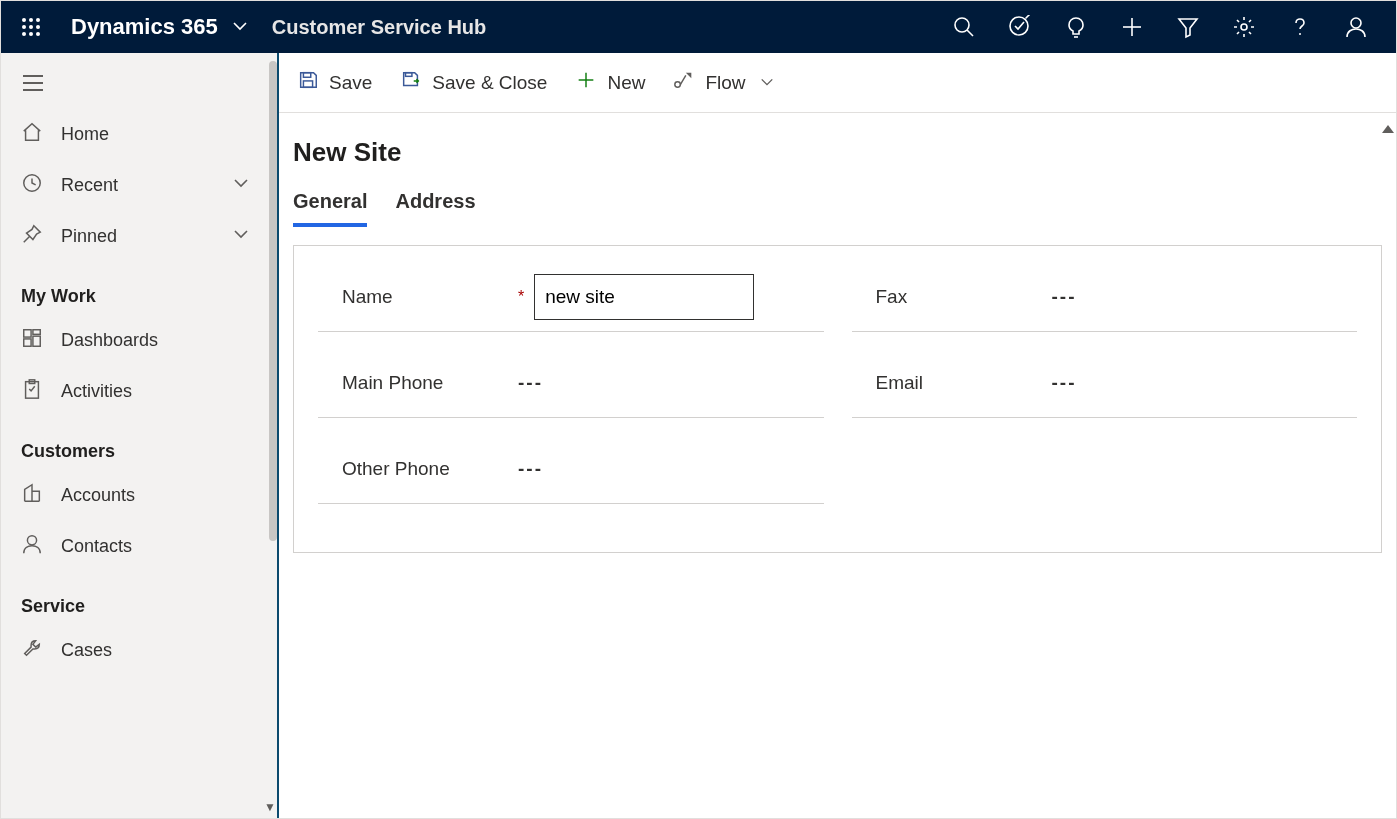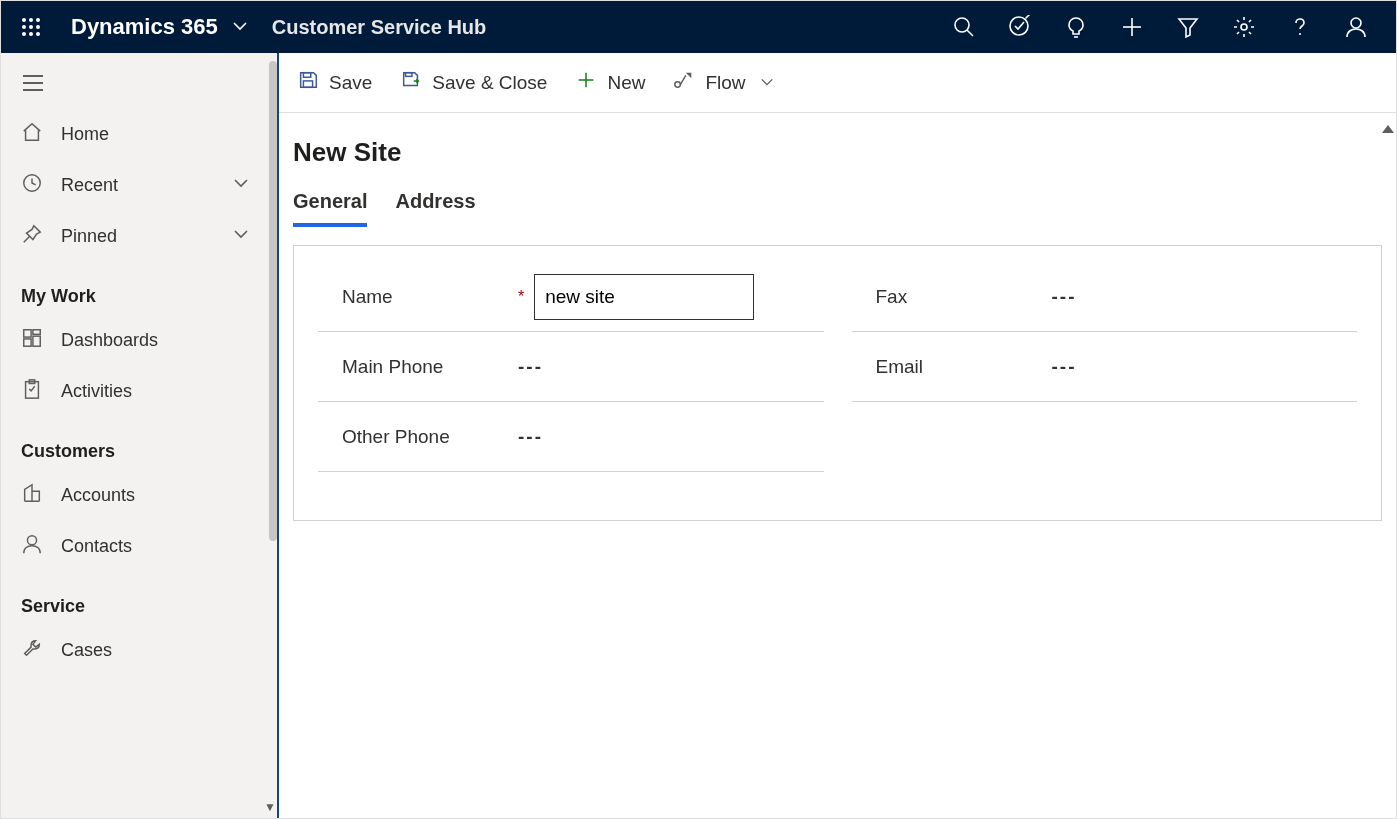--- a/index.html
+++ b/index.html
@@ -38,21 +38,21 @@
   .cmd svg{stroke:#605e5c;fill:none;stroke-width:1.6}
   .cmd.plus svg{stroke:#107c10}
   .cmd .chev{margin-left:4px}
 
   .content{padding:24px 14px;overflow:auto}
   .page-title{font-size:26px;font-weight:700;margin-bottom:22px;color:#201f1e}
   .tabs{display:flex;gap:28px;font-size:20px;color:#323130;border-bottom:0;margin-bottom:18px}
   .tab{padding-bottom:10px;cursor:pointer;font-weight:700}
   .tab.active{font-weight:700;border-bottom:4px solid #2266e3}
 
-  .form-panel{border:1px solid #d2d0ce;padding:16px 24px 48px 24px;display:grid;grid-template-columns:1fr 1fr;gap:0 28px}
+  .form-panel{border:1px solid #d2d0ce;padding:16px 24px 48px 24px;display:grid;grid-template-columns:1fr 1fr;gap:16px 28px}
   .field{display:flex;align-items:center;border-bottom:1px solid #d2d0ce;min-height:70px;padding:6px 0}
   .field.noborder{border-bottom:none}
   .flabel{width:200px;font-size:19px;color:#323130;padding-left:24px}
   .req{color:#a80000;font-size:16px;margin-right:10px}
   .fval{flex:1;font-size:19px;color:#201f1e}
   .fval.empty{color:#323130;font-weight:700;letter-spacing:2px}
   .finput{width:220px;height:46px;border:1.5px solid #323130;padding:0 10px;font-size:19px;outline:none}
 
   .content-scroll{position:absolute;right:2px;top:70px;bottom:8px;width:10px}
   .content-arrow{position:absolute;right:0;top:2px;width:0;height:0;border-left:6px solid transparent;border-right:6px solid transparent;border-bottom:8px solid #605e5c}

